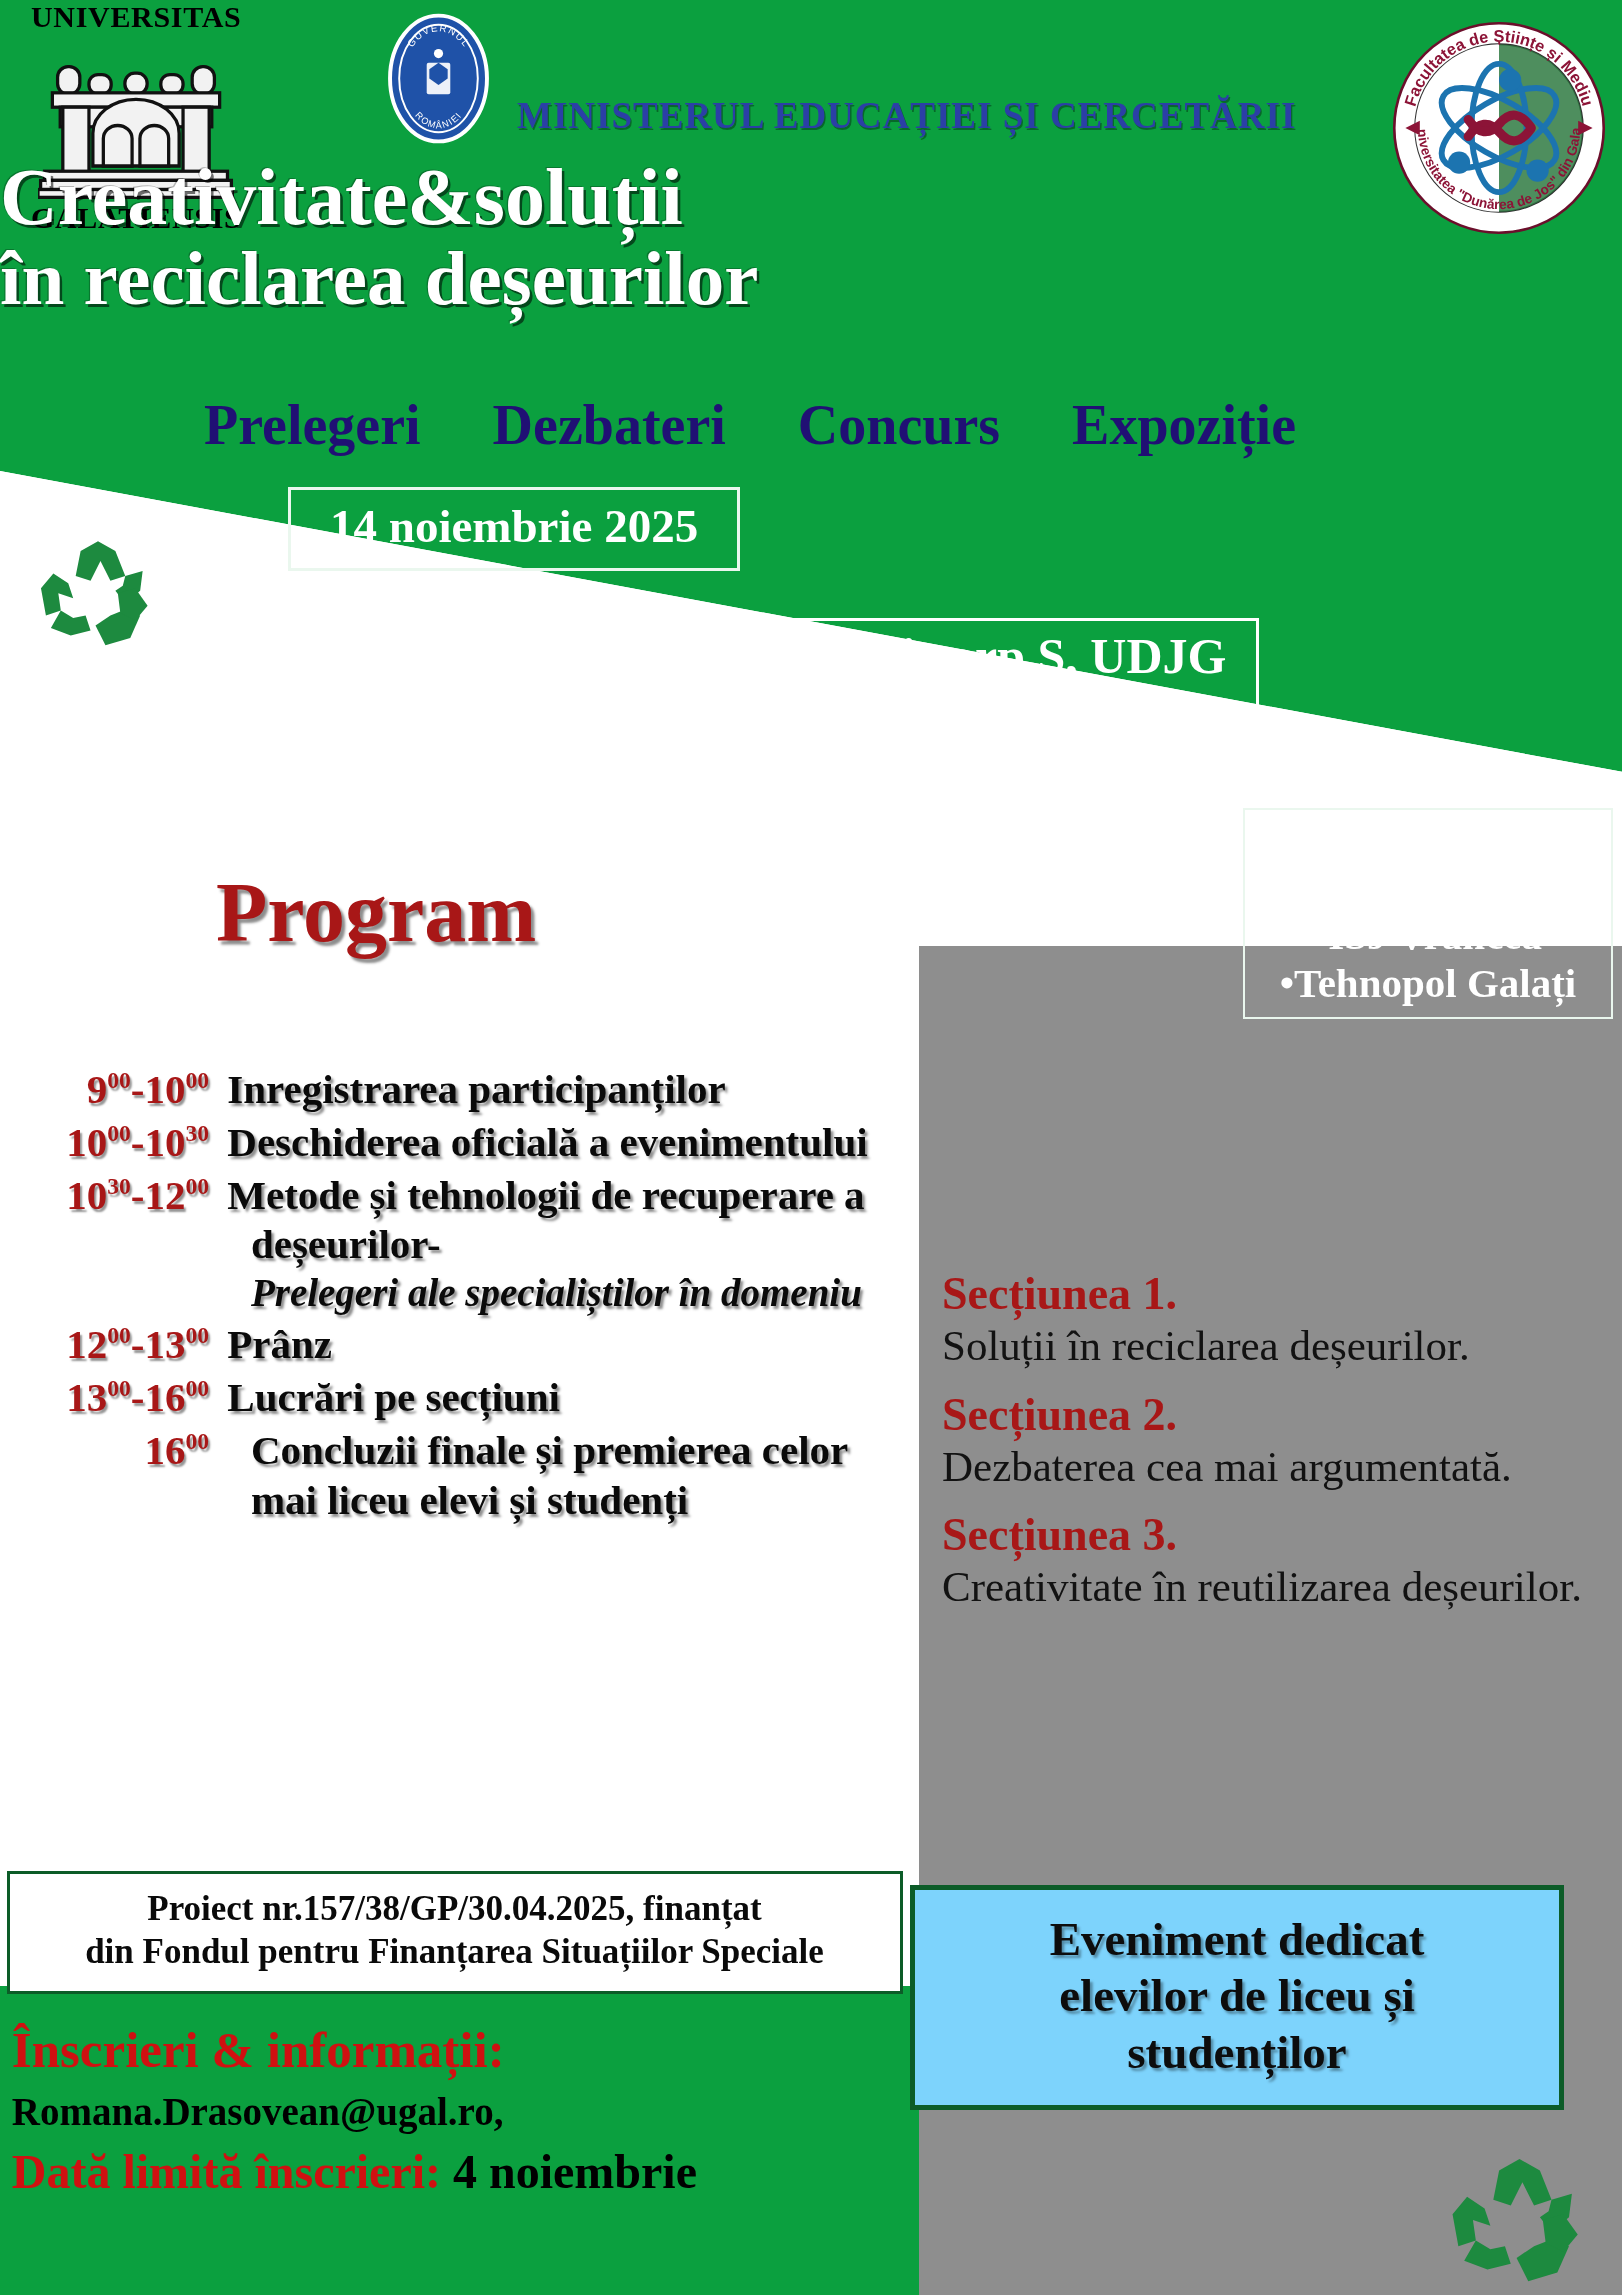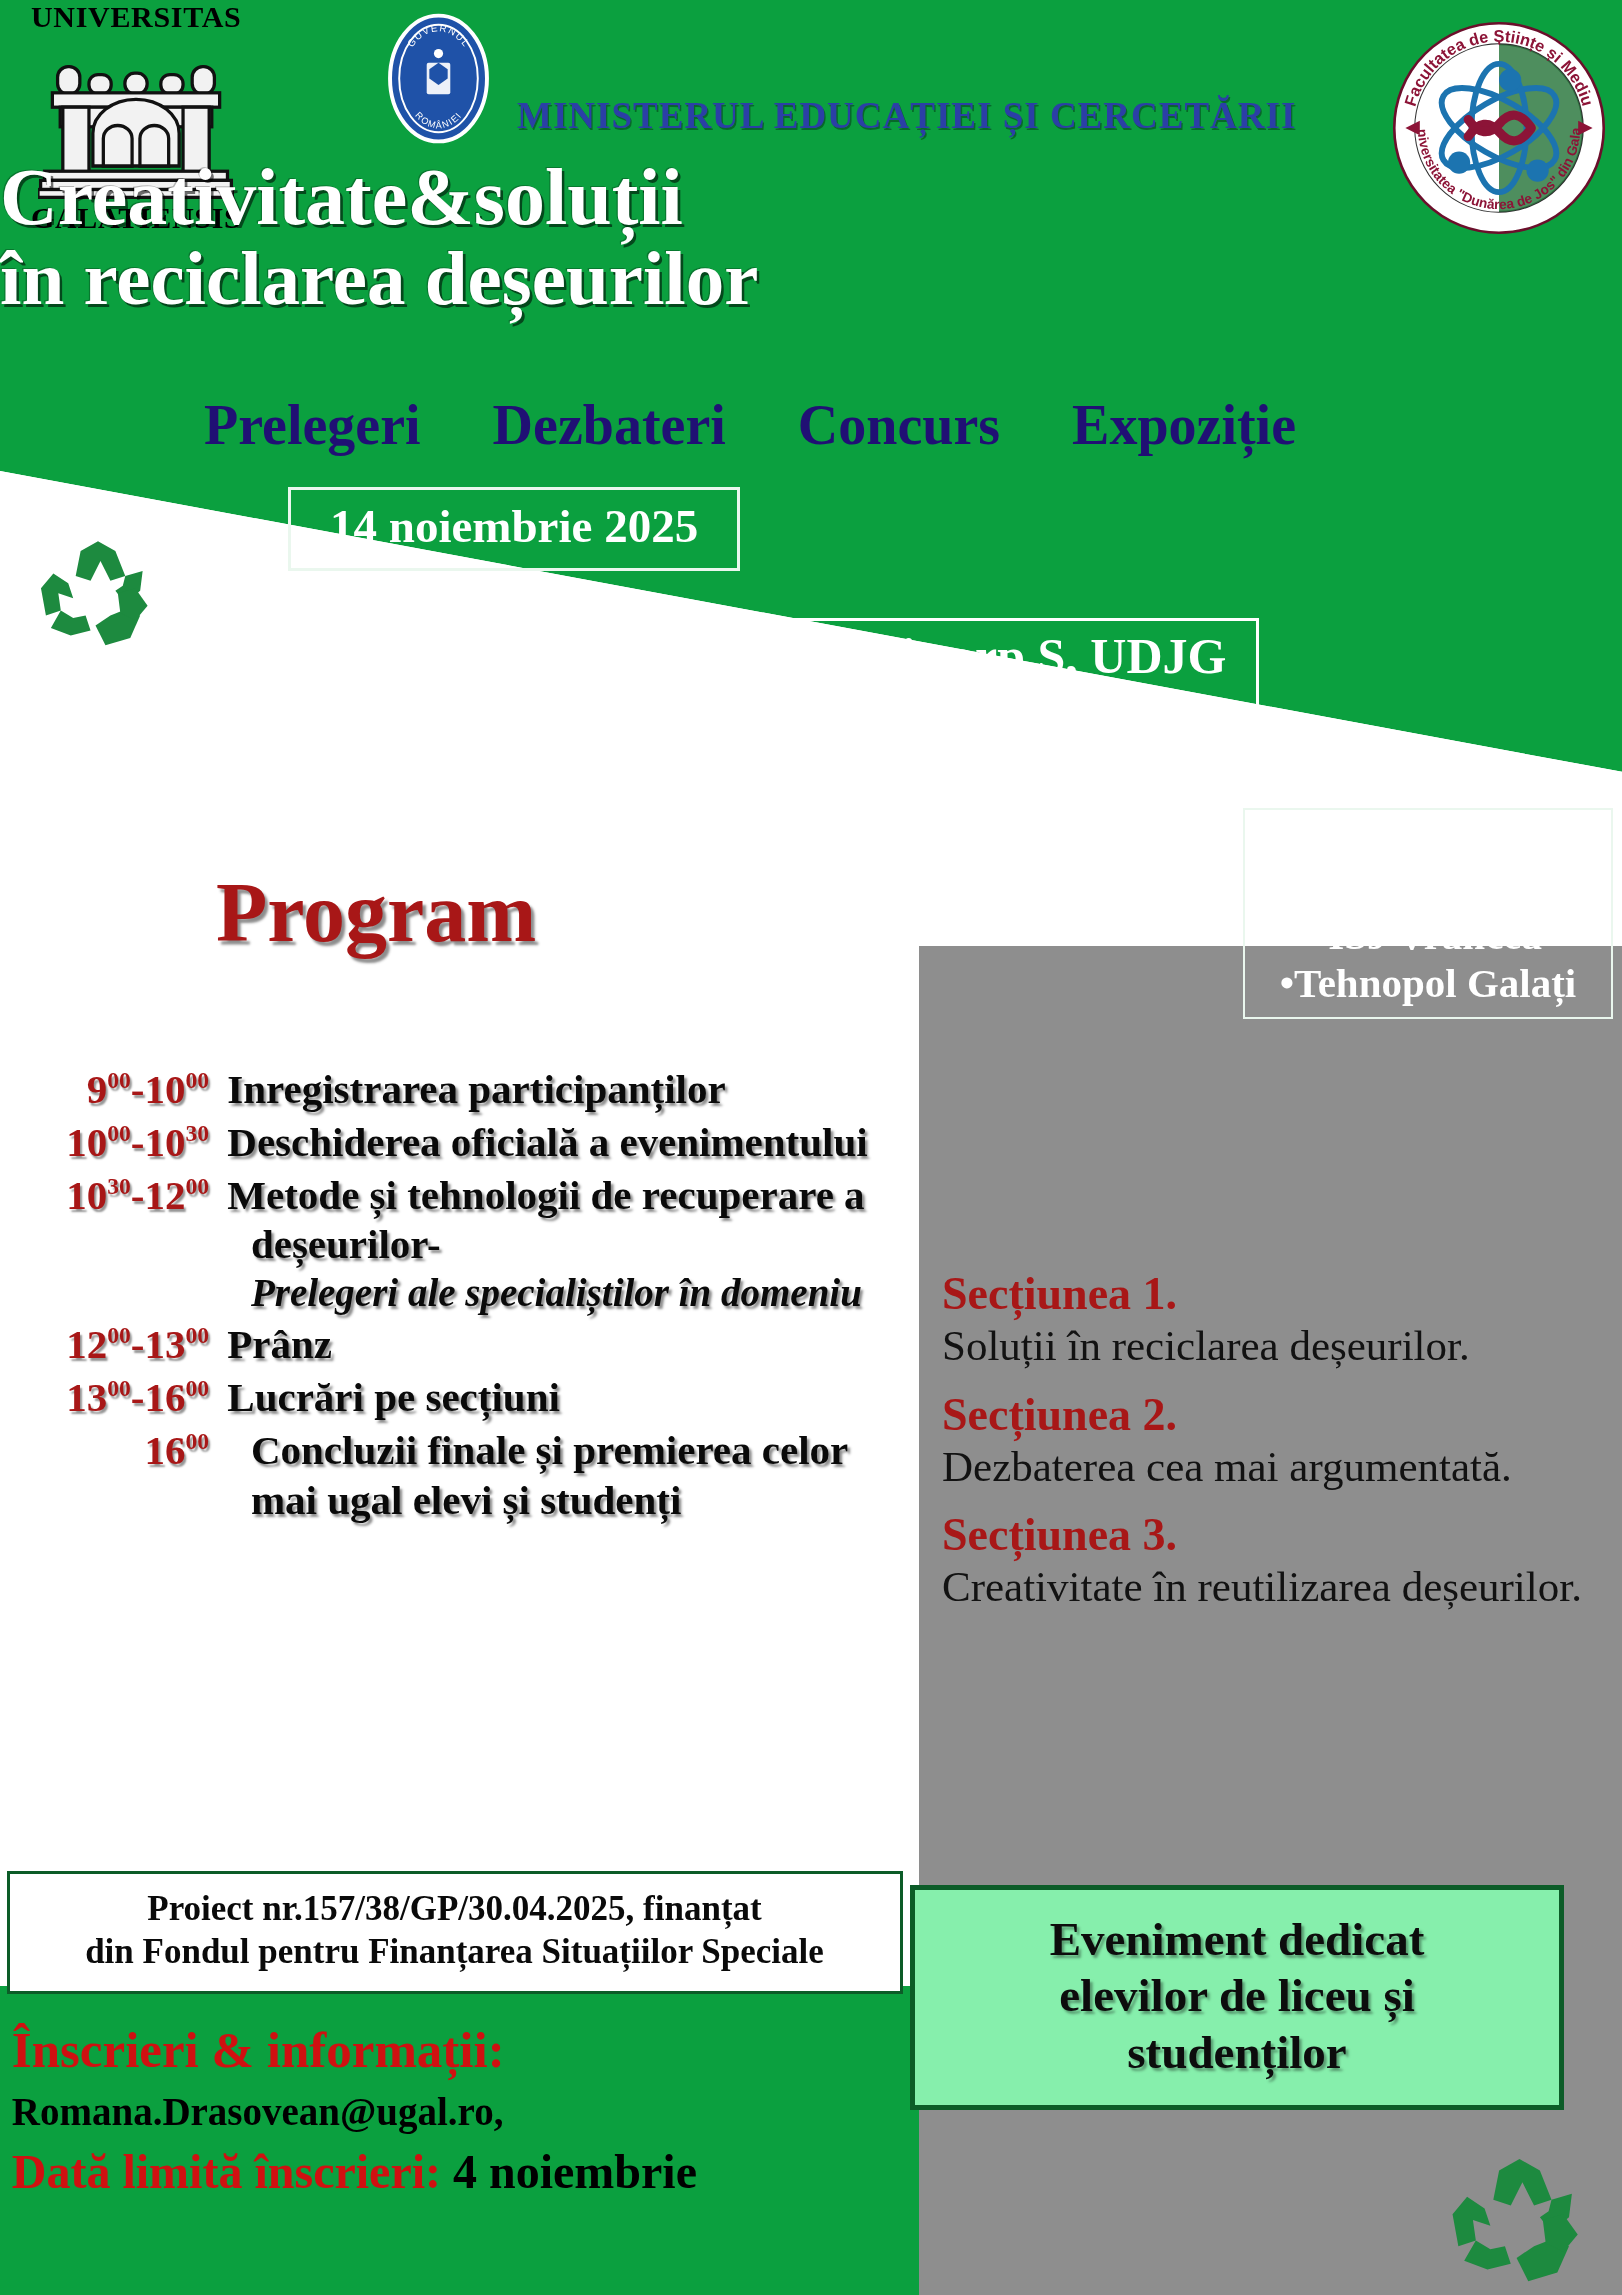--- a/index.html
+++ b/index.html
@@ -143,21 +143,21 @@
     background:#ffffff;
     padding:14.4px 11.8px 17px 11.8px;
     text-align:center;
     color:#0a0a0a;font-size:35px;font-weight:700;line-height:1.22;
     font-family:"Liberation Serif",serif;
   }
   .dedicat-box{
     position:absolute;left:910px;top:1885px;width:654px;
     box-sizing:border-box;
     border:5.2px solid #0c5c28;
-    background:#86efac;
+    background:#7dd3fc;
     padding:21px 13px 25px 13px;
     text-align:center;
     color:#0d0d0d;font-size:47px;font-weight:700;line-height:1.2;
     font-family:"Liberation Serif",serif;
     text-shadow:2.6px 3.3px 2.6px rgba(0,0,0,.35);
   }
   .contact{
     position:absolute;left:11.8px;top:2022px;width:903px;
     font-family:"Liberation Serif",serif;
   }
@@ -331,21 +331,21 @@
         <span>Lucrări pe secțiuni</span>
       </div>
     </div>
 
     <div class="srow">
       <div class="stime">
         <span>16</span><sup>00</sup>
       </div>
       <div class="sdesc">
         <span class="cont">Concluzii finale și premierea celor</span>
-        <span class="cont">mai ugal elevi și studenți</span>
+        <span class="cont">mai liceu elevi și studenți</span>
       </div>
     </div>
   </div>
 
   <div class="sections">
     <div class="sec-h">Secțiunea 1.</div>
     <div class="sec-b">Soluții în reciclarea deșeurilor.</div>
     <div class="sec-h">Secțiunea 2.</div>
     <div class="sec-b">Dezbaterea cea mai argumentată.</div>
     <div class="sec-h">Secțiunea 3.</div>

